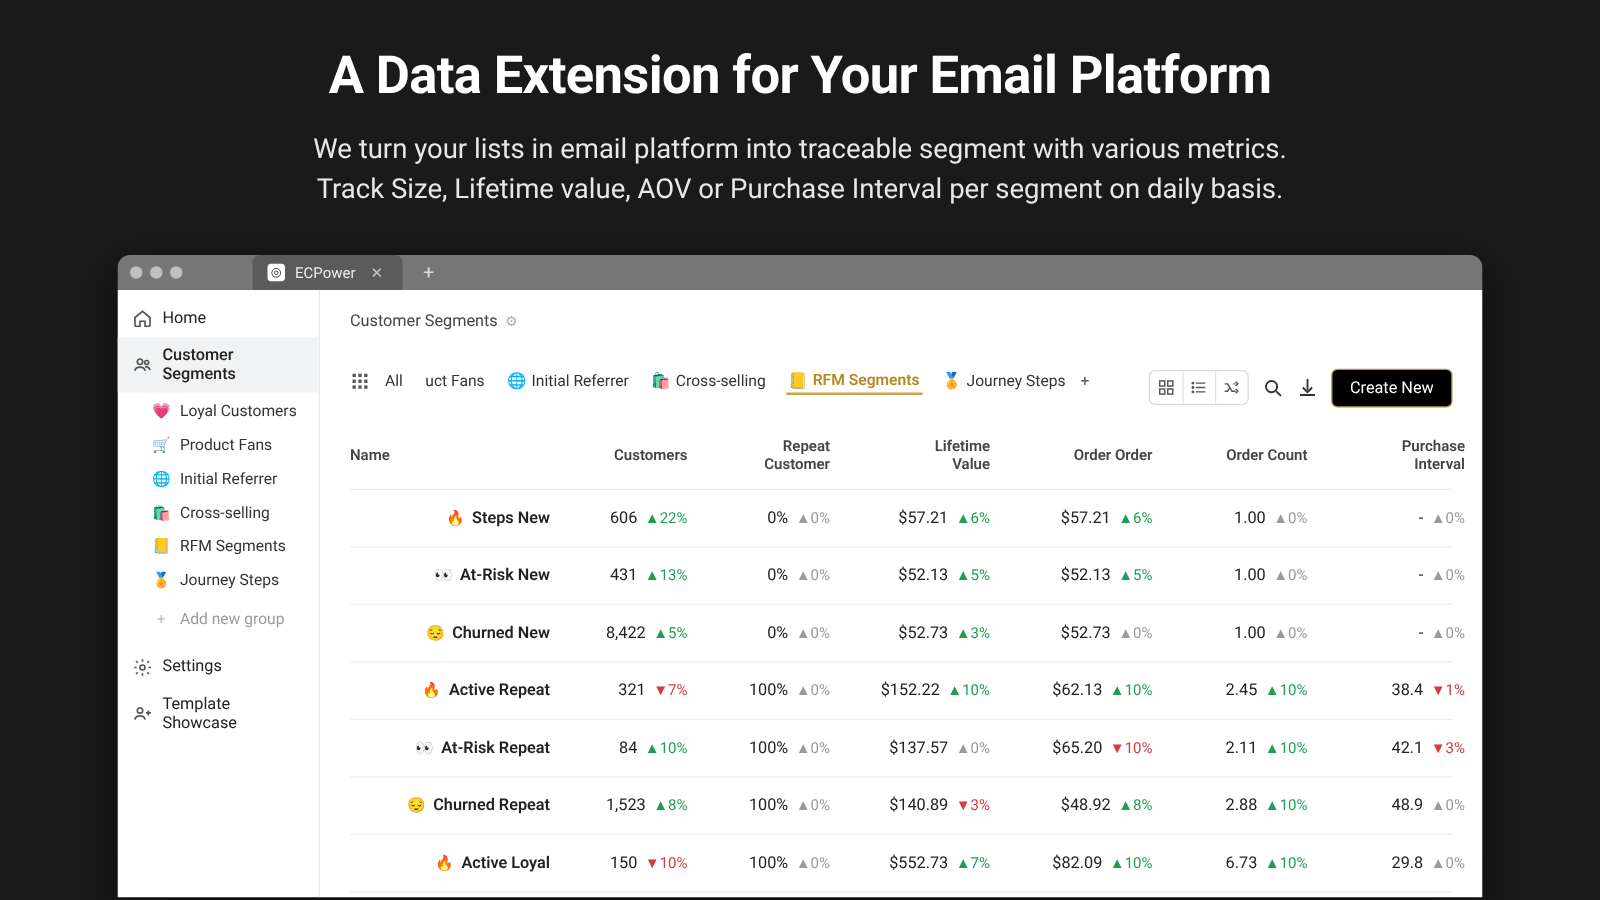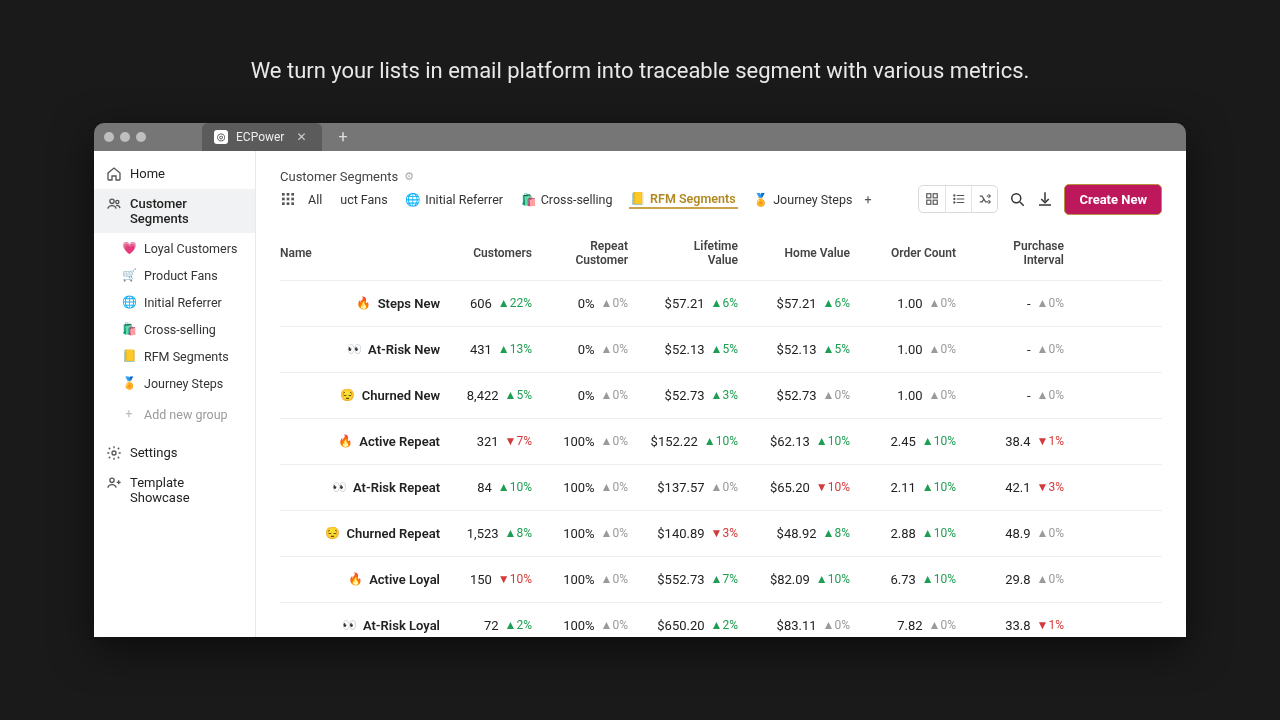--- a/index.html
+++ b/index.html
@@ -10,65 +10,67 @@
   .stage { width:1092px; margin:18px auto 0; border-radius:10px 10px 0 0; overflow:hidden; box-shadow:0 12px 40px rgba(0,0,0,.55); }
   .titlebar { height:28px; background:#767676; display:flex; align-items:center; padding:0 10px; gap:8px; }
   .dots { display:flex; gap:6px; }
   .dots span { width:10px; height:10px; border-radius:50%; background:#bfbfbf; }
   .tab { display:flex; align-items:center; background:#5b5b5b; height:28px; color:#eee; font-size:12px; padding:0 12px; border-radius:6px 6px 0 0; gap:8px; margin-left:48px; }
   .tab .close { color:#ccc; padding:0 4px; }
   .tab .favicon { width:14px; height:14px; border-radius:3px; background:#fff; display:inline-flex; align-items:center; justify-content:center; font-size:10px; color:#111; }
   .newtab { color:#ddd; font-size:16px; margin-left:8px; }
   .window { background:#fff; color:#222; height:486px; display:flex; }
   .sidebar { width:162px; border-right:1px solid #e9e9e9; padding:8px 0; font-size:13px; }
-  .side-item { display:flex; gap:8px; padding:7px 12px; cursor:pointer; color:#222; }
+  .side-item { display:flex; align-items:center; gap:8px; padding:7px 12px; cursor:pointer; color:#222; }
   .side-item.active { background:#f1f2f3; font-weight:500; }
   .side-icon { width:16px; height:16px; color:#555; flex:none; }
   .sub-list { padding:2px 0 4px; }
   .sub-item { display:flex; align-items:center; gap:8px; padding:6px 12px 6px 28px; font-size:12.5px; color:#333; cursor:pointer; }
   .sub-item .glyph { width:14px; text-align:center; font-size:12px; }
   .sub-item.add { color:#9a9a9a; }
   .sub-item.add .glyph { color:#bbb; }
   .main { flex:1; padding:18px 24px 0; overflow:hidden; }
   .crumb { font-size:13px; color:#444; display:flex; align-items:center; gap:6px; }
   .crumb .gear { color:#aaa; font-size:11px; }
-  .filters-row { display:flex; align-items:center; margin-top:0; }
+  .filters-row { display:flex; align-items:flex-start; margin-top:30px; }
   .chips { display:flex; align-items:center; gap:10px; font-size:12.5px; color:#333; }
   .chips .grid-icon, .chips .plus { color:#555; }
   .chip { display:flex; align-items:center; gap:4px; padding:2px 2px; cursor:pointer; white-space:nowrap; }
   .chip.active { color:#b18922; border-bottom:2px solid #c9a24a; padding-bottom:1px; font-weight:600; }
   .spacer { flex:1; }
   .tools { display:flex; align-items:center; gap:10px; }
   .viewseg { display:flex; border:1px solid #d9d9d9; border-radius:5px; overflow:hidden; }
   .viewseg span { width:26px; height:26px; display:flex; align-items:center; justify-content:center; color:#555; cursor:pointer; }
   .viewseg span+span { border-left:1px solid #e3e3e3; }
   .tool-icon { width:18px; height:18px; color:#333; cursor:pointer; }
-  .cta { background:#be185d; color:#fff; font-size:13px; font-weight:700; padding:7px 14px; border-radius:5px; cursor:pointer; border:1px solid #b8913c; }
+  .cta { background:#000000; color:#fff; font-size:13px; font-weight:400; padding:7px 14px; border-radius:5px; cursor:pointer; border:1px solid #b8913c; }
   .table { margin-top:18px; font-size:13px; }
-  .thead, .trow { display:grid; grid-template-columns: 160px 92px 96px 110px 112px 106px 108px; align-items:center; }
+  .thead, .trow { display:grid; grid-template-columns: 160px 92px 96px 110px 112px 106px 108px; align-items:center;gap:18px; }
   .thead { color:#444; font-weight:600; font-size:12px; padding:6px 0 12px; }
   .thead .th { text-align:right; line-height:1.2; }
   .thead .th.name { text-align:left; }
   .trow { border-top:1px solid #eee; height:46px; }
   .cell.name { display:flex; align-items:center; gap:6px; font-weight:600; color:#222; }
   .cell.name .e { font-size:12px; }
   .cell { display:flex; justify-content:flex-end; align-items:flex-start; gap:6px; }
   .val { color:#222; }
   .delta { font-size:12px; display:inline-flex; align-items:center; gap:1px; }
   .delta.up { color:#1e9e52; }
   .delta.down { color:#d23b3b; }
   .delta.flat { color:#9a9a9a; }
   svg { display:block; }
 </style>
 </head>
 <body>
 
 <div class="hero">
+  <h1>A Data Extension for Your Email Platform</h1>
   <p>
     <span>We turn your lists in email platform into traceable segment with various metrics.</span><br>
+    <span>Track Size, Lifetime value, AOV or Purchase Interval per segment on daily basis.</span>
   </p>
 </div>
 
 <div class="stage">
   <div class="titlebar">
     <div class="dots">
         <span></span>
         <span></span>
         <span></span>
       </div>
@@ -231,21 +233,21 @@
           <div class="cta">Create New</div>
         </div>
       </div>
 
       <div class="table">
         <div class="thead">
           <div class="th name">Name</div>
           <div class="th">Customers</div>
           <div class="th">Repeat<br>Customer</div>
           <div class="th">Lifetime<br>Value</div>
-          <div class="th">Home Value</div>
+          <div class="th">Order Order</div>
           <div class="th">Order Count</div>
           <div class="th">Purchase<br>Interval</div>
         </div>
         <div id="rows-host">
             <div class="trow">
               <div class="cell name">
                 <span class="e">🔥</span>
                 <span>Steps New</span>
               </div>
               <div class="cell">

